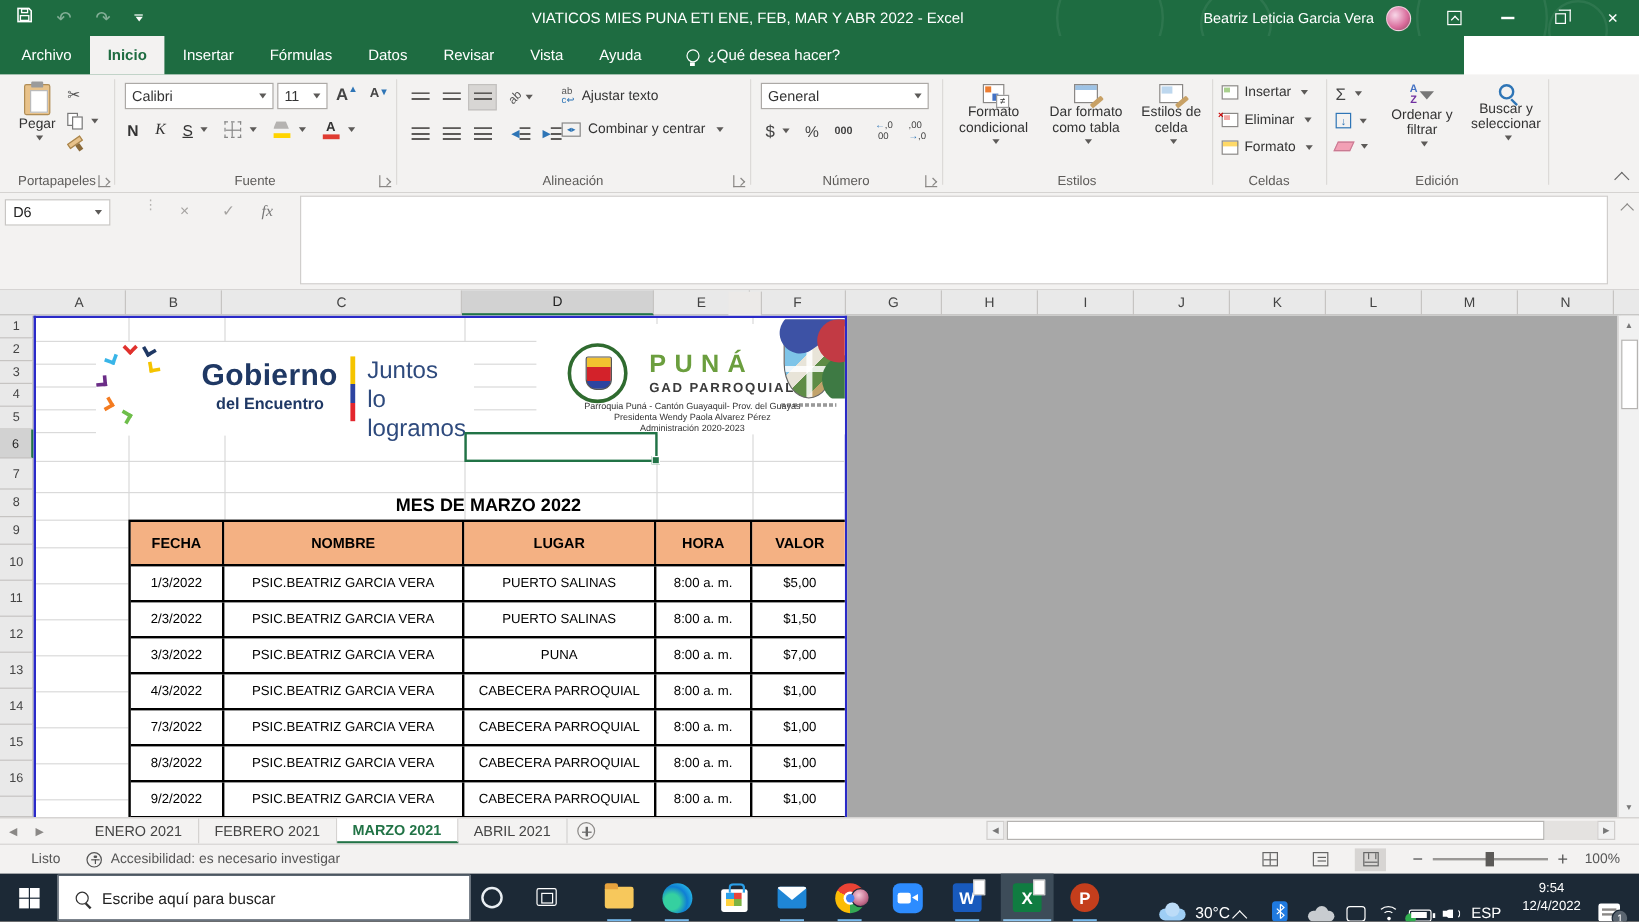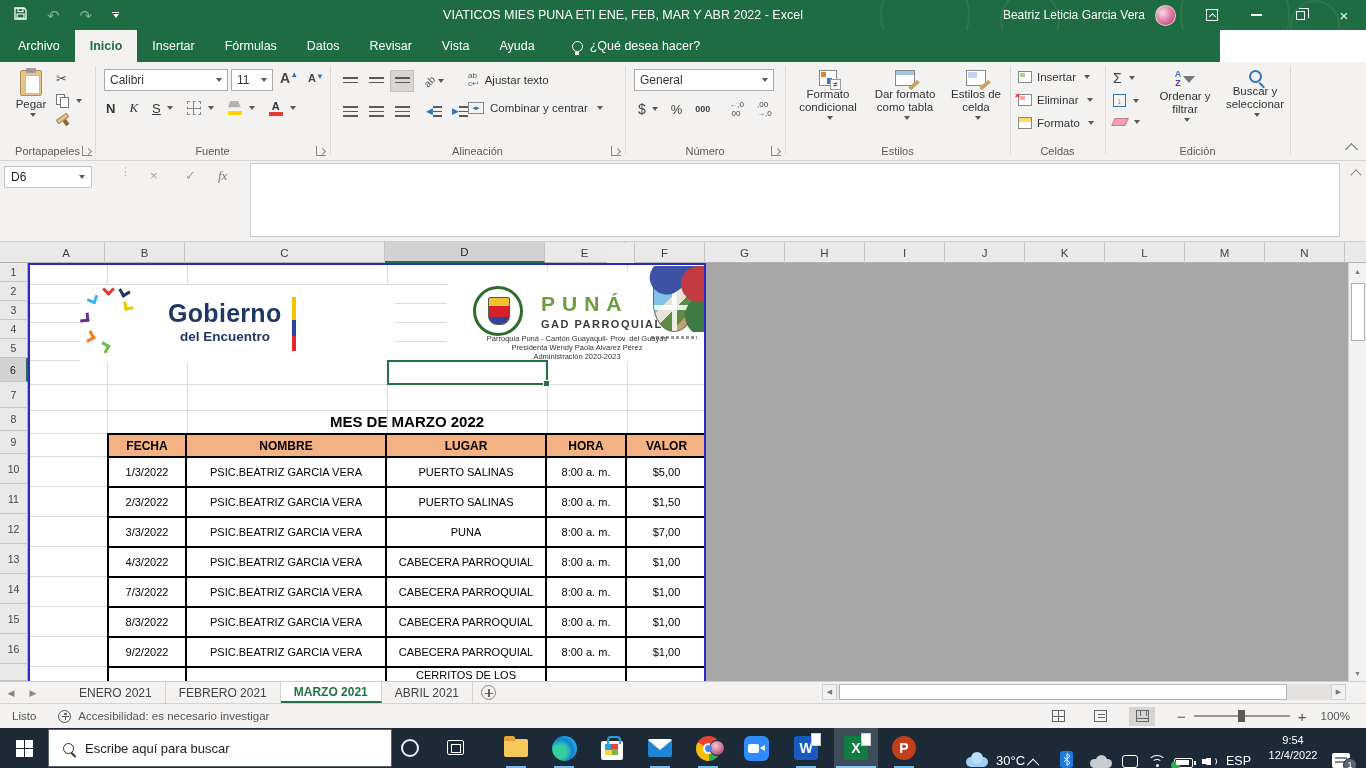--- a/index.html
+++ b/index.html
@@ -90,21 +90,21 @@
 .selcell::after{content:"";position:absolute;right:-3.5px;bottom:-3.5px;width:5px;height:5px;background:#217346;border:1px solid #fff}
 
 
 .ftitle{position:absolute;left:77px;top:119px;width:600px;height:26px;display:flex;align-items:center;justify-content:center;font-size:15.5px;font-weight:bold;color:#000;border-bottom:2.5px solid #000;letter-spacing:.2px}
 .fsub{position:absolute;left:77px;top:145px;width:600px;height:23px;display:flex;align-items:center;justify-content:center;font-size:15px;font-weight:bold;color:#000}
 .xtable{position:absolute;left:77px;top:168px;width:601px;border:2px solid #000;background:#fff}
 .xr{display:flex;border-top:2px solid #000}
 .xr:first-child{border-top:none}
 .xc{border-right:2px solid #000;display:flex;align-items:center;justify-content:center;text-align:center;height:100%}
 .xc:last-child{border-right:none}
-.xr.hd .xc{background:#f4b183;font-weight:bold;font-size:12px;height:21px}
+.xr.hd .xc{background:#f4b183;font-weight:bold;font-size:12px;height:35px}
 .xr.dt .xc{height:28px;font-size:11px}
 .c0{width:78px}.c1{width:200px}.c2{width:160px}.c3{width:80px}.c4{width:79px}
 .xr .c1{font-size:10.5px}
 
 
 .glogo{position:absolute;left:50px;top:20px;width:315px;height:78px;background:#fff}
 .chv{position:absolute;width:9px;height:9px;border-right:3.6px solid;border-bottom:3.6px solid}
 .gob-name{position:absolute;left:88px;top:14px;font-size:25px;font-weight:bold;color:#1f3864;letter-spacing:.3px}
 .gob-sub{position:absolute;left:100px;top:44px;font-size:13.5px;font-weight:bold;color:#1f3864}
 .gstripe{position:absolute;left:212px;top:12px;width:4px;height:54px;background:linear-gradient(#f5c400 0 42%,#2d44a0 42% 72%,#e3262d 72%)}
@@ -583,20 +583,21 @@
         <span class="chv" style="left:24px;top:0;border-color:#e0312d;transform:rotate(45deg)"></span>
         <span class="chv" style="left:40px;top:2px;border-color:#1f3864;transform:rotate(60deg)"></span>
         <span class="chv" style="left:8px;top:9px;border-color:#39b5e8;transform:rotate(20deg)"></span>
         <span class="chv" style="left:0px;top:28px;border-color:#6b2d87;transform:rotate(-5deg)"></span>
         <span class="chv" style="left:5px;top:47px;border-color:#f47b20;transform:rotate(-30deg)"></span>
         <span class="chv" style="left:20px;top:58px;border-color:#6ebe4a;transform:rotate(-60deg)"></span>
         <span class="chv" style="left:44px;top:16px;border-color:#f5c400;transform:rotate(80deg)"></span>
         <div class="gob-name">Gobierno</div>
         <div class="gob-sub">del Encuentro</div>
         <div class="gstripe"></div>
+        <div class="gslogan"><span>Juntos</span><br><span>lo logramos</span></div>
       </div>
 
       <div class="plogo">
         <span class="pcrest"></span>
         <span class="pname">PUNÁ</span>
         <span class="pgad">GAD PARROQUIAL</span>
         <span class="pshield"></span>
         <span class="psquig"></span>
         <div class="pline" style="top:64px">Parroquia Puná - Cantón Guayaquil- Prov. del Guayas</div>
         <div class="pline" style="top:73px">Presidenta Wendy Paola Alvarez Pérez</div>
@@ -703,21 +704,21 @@
   </div>
   <div class="hscroll">
     <span class="hbox">◀</span>
     <span class="htrack">
         <span class="hthumb"></span>
       </span>
     <span class="hbox">▶</span>
   </div>
 
   <div class="statusbar">
-    <span style="margin-left:12px">Listo</span>
+    <span style="margin-left:26px">Listo</span>
     <span class="accicon"></span>
     <span>Accesibilidad: es necesario investigar</span>
     <span style="margin-left:auto"></span>
     <span class="sview">
         <span class="vic grid"></span>
       </span>
     <span class="sview" style="margin-left:16px">
         <span class="vic page"></span>
       </span>
     <span class="sview on" style="margin-left:16px">

